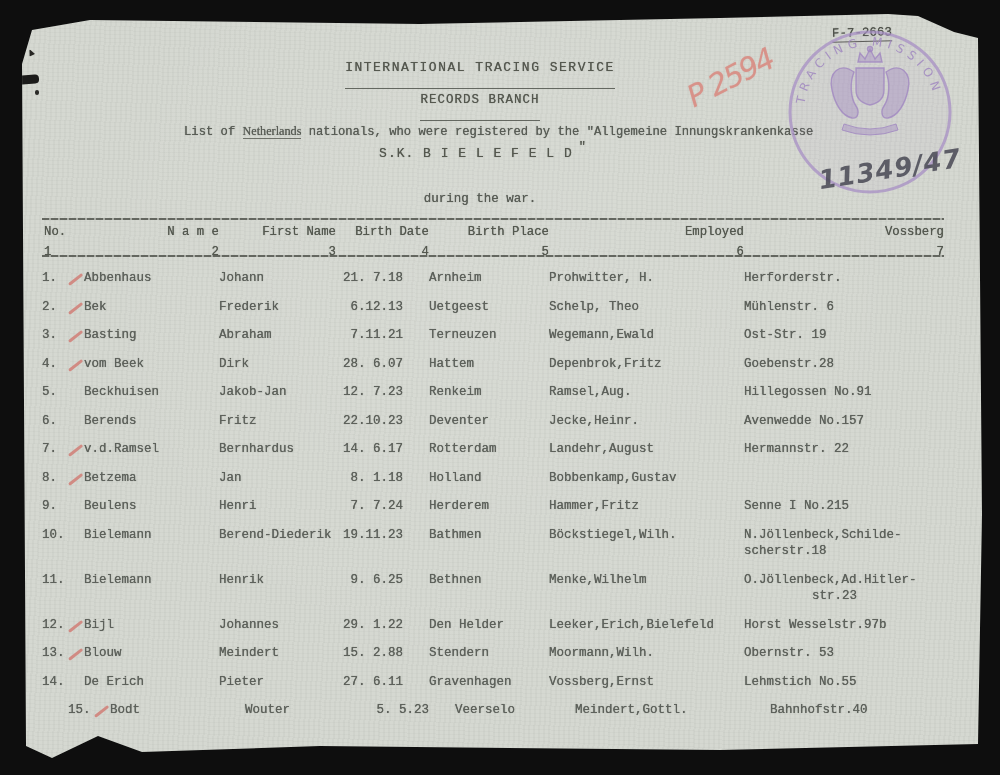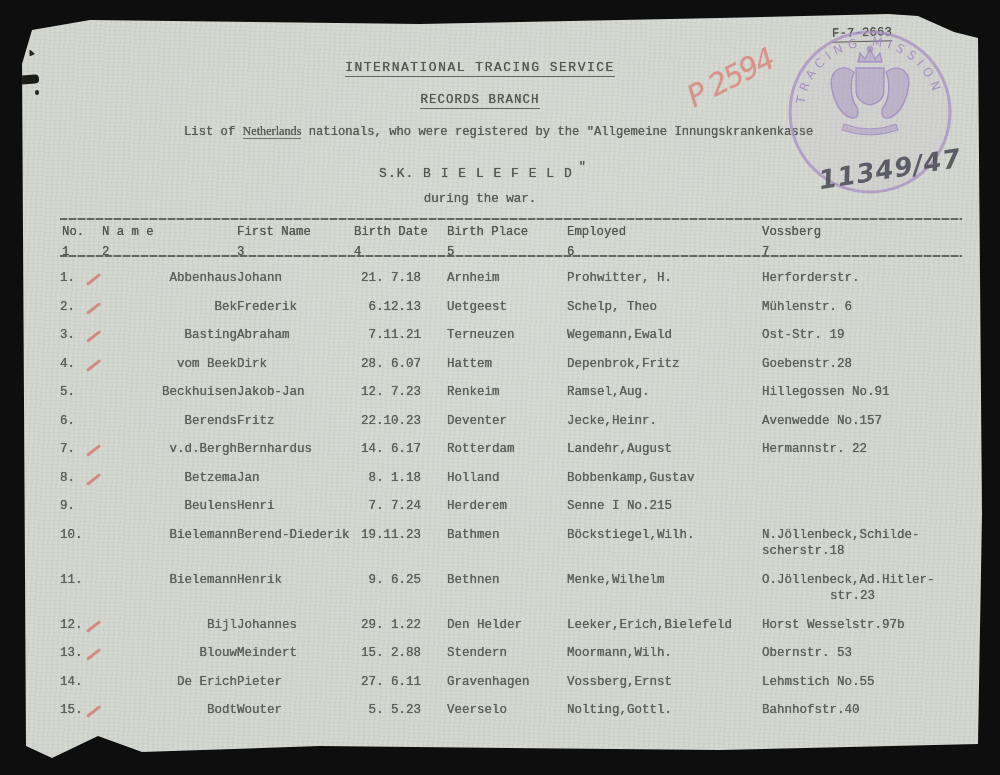--- a/index.html
+++ b/index.html
@@ -14,58 +14,58 @@
       radial-gradient(ellipse at 50% 35%, rgba(255,255,255,0.07), transparent 65%),
       repeating-linear-gradient(93deg, rgba(90,95,88,0.045) 0 2px, transparent 2px 5px),
       repeating-linear-gradient(2deg, rgba(90,95,88,0.035) 0 1px, transparent 1px 4px),
       #d5d8d1;
     clip-path:polygon(2px 50px, 12px 16px, 70px 6px, 400px 10px, 700px 4px, 868px 0px, 898px 2px, 934px 18px, 958px 24px, 962px 500px, 958px 730px, 700px 736px, 300px 732px, 122px 738px, 78px 722px, 32px 744px, 6px 732px);
     color:#5d615b;
   }
   .typed{ text-shadow:0 0 0.7px rgba(70,74,68,0.9); }
   .hdr-block{position:absolute;left:0;width:920px;text-align:center;white-space:nowrap;}
   .t1{top:46px;font-size:13px;letter-spacing:1.5px;color:#55584f;}
-  .t1 span, .t2 span{border-bottom:1.4px solid rgba(80,83,76,0.85);padding-bottom:1px;text-align:right;}
+  .t1 span, .t2 span{border-bottom:1.4px solid rgba(80,83,76,0.85);padding-bottom:13px;text-align:right;}
   .t2{top:79px;font-size:12.5px;letter-spacing:1px;color:#55584f;}
   .line1{position:absolute;left:164px;top:110px;font-size:12.2px;white-space:pre;color:#595d56;}
   .line1 .ul{border-bottom:1.3px solid rgba(85,88,80,0.8);font-family:Liberation Serif, serif;}
-  .org{top:152px;font-size:13px;letter-spacing:1px;color:#55584f;font-family:Liberation Mono, monospace;}
+  .org{top:132px;font-size:13px;letter-spacing:1px;color:#55584f;font-family:Liberation Mono, monospace;}
   .org .q{position:relative;top:-7px;left:6px;font-size:12px;}
   .period{top:178px;font-size:12.5px;color:#585c55;}
   .refnum{
     position:absolute;left:812px;top:12px;font-size:12.5px;color:#4f524b;
     border-bottom:1.4px solid rgba(75,78,70,0.9);padding-bottom:1px;transform:rotate(-1.5deg);
   }
   .rednote{
     position:absolute;left:664px;top:46px;font-size:30px;
     font-family:"DejaVu Sans",sans-serif;font-style:italic;
     color:rgba(216,136,127,0.75);transform:rotate(-27deg);
     letter-spacing:-2px;text-shadow:0 0 1px rgba(216,136,127,0.5);
   }
   .stamp{position:absolute;left:762px;top:10px;width:176px;height:176px;}
   .stamp-num{
     position:absolute;left:785px;top:140px;width:170px;
     font-family:"DejaVu Sans",sans-serif;font-style:italic;font-weight:bold;
     font-size:26px;color:rgba(72,72,84,0.85);transform:rotate(-9deg);
     letter-spacing:1px;text-align:center;
   }
   
-  .table{position:absolute;left:40px;top:204px;width:902px;}
+  .table{position:absolute;left:22px;top:204px;width:902px;}
   .rule{
     height:2px;width:100%;
     background-image:repeating-linear-gradient(90deg, rgba(72,75,68,0.8) 0 7px, rgba(72,75,68,0.3) 7px 9px);
   }
   .trow{display:grid;grid-template-columns:42px 135px 117px 93px 120px 195px 1fr;}
   .thead{margin-top:5px;font-size:12.3px;color:#54584f;}
-  .thead .cell{text-align:left;}
+  .thead .cell{text-align:right;}
   .thead .cell.first{text-align:left;padding-left:2px;}
   .thead .num{margin-top:1px;}
   .rows{margin-top:13px;font-size:12.5px;line-height:16.5px;}
   .rows .trow{margin-bottom:12px;white-space:pre;}
-  .c-name{position:relative;text-align:right;}
+  .c-name{position:relative;}
   .check{
     position:absolute;left:-17px;top:8px;width:17px;height:2.6px;border-radius:2px;
     background:rgba(208,131,123,0.9);transform:rotate(-38deg);
   }
   .c-date{text-align:right;padding-right:26px;}
   .a2{display:block;}
   .a2.indent{margin-left:68px;}
   
   .mark{position:absolute;background:#1b1b1a;border-radius:2px;}
   .m1{left:-2px;top:61px;width:21px;height:9px;transform:rotate(-5deg);border-radius:4px;}
@@ -134,25 +134,25 @@
         <span class="cell num">7</span>
       </div>
     <div class="rule" style="margin-top:-4px;"></div>
     <div class="rows typed" id="rows">
         <div class="trow"><span class="c-no">1.</span><span class="c-name"><span class="check"></span><span class="nm">Abbenhaus</span></span><span class="c-first">Johann</span><span class="c-date">21. 7.18</span><span class="c-place">Arnheim</span><span class="c-emp">Prohwitter, H.</span><span class="c-addr"><span class="a1">Herforderstr.</span></span></div>
         <div class="trow"><span class="c-no">2.</span><span class="c-name"><span class="check"></span><span class="nm">Bek</span></span><span class="c-first">Frederik</span><span class="c-date">6.12.13</span><span class="c-place">Uetgeest</span><span class="c-emp">Schelp, Theo</span><span class="c-addr"><span class="a1">Mühlenstr. 6</span></span></div>
         <div class="trow"><span class="c-no">3.</span><span class="c-name"><span class="check"></span><span class="nm">Basting</span></span><span class="c-first">Abraham</span><span class="c-date">7.11.21</span><span class="c-place">Terneuzen</span><span class="c-emp">Wegemann,Ewald</span><span class="c-addr"><span class="a1">Ost-Str. 19</span></span></div>
         <div class="trow"><span class="c-no">4.</span><span class="c-name"><span class="check"></span><span class="nm">vom Beek</span></span><span class="c-first">Dirk</span><span class="c-date">28. 6.07</span><span class="c-place">Hattem</span><span class="c-emp">Depenbrok,Fritz</span><span class="c-addr"><span class="a1">Goebenstr.28</span></span></div>
         <div class="trow"><span class="c-no">5.</span><span class="c-name"><span class="nm">Beckhuisen</span></span><span class="c-first">Jakob-Jan</span><span class="c-date">12. 7.23</span><span class="c-place">Renkeim</span><span class="c-emp">Ramsel,Aug.</span><span class="c-addr"><span class="a1">Hillegossen No.91</span></span></div>
         <div class="trow"><span class="c-no">6.</span><span class="c-name"><span class="nm">Berends</span></span><span class="c-first">Fritz</span><span class="c-date">22.10.23</span><span class="c-place">Deventer</span><span class="c-emp">Jecke,Heinr.</span><span class="c-addr"><span class="a1">Avenwedde No.157</span></span></div>
-        <div class="trow"><span class="c-no">7.</span><span class="c-name"><span class="check"></span><span class="nm">v.d.Bergh</span></span><span class="c-first">Bernhardus</span><span class="c-date">14. 6.17</span><span class="c-place">Rotterdam</span><span class="c-emp">Landehr,August</span><span class="c-addr"><span class="a1">Hermannstr. 22</span></span></div>
+        <div class="trow"><span class="c-no">7.</span><span class="c-name"><span class="check"></span><span class="nm">v.d.Ramsel</span></span><span class="c-first">Bernhardus</span><span class="c-date">14. 6.17</span><span class="c-place">Rotterdam</span><span class="c-emp">Landehr,August</span><span class="c-addr"><span class="a1">Hermannstr. 22</span></span></div>
         <div class="trow"><span class="c-no">8.</span><span class="c-name"><span class="check"></span><span class="nm">Betzema</span></span><span class="c-first">Jan</span><span class="c-date">8. 1.18</span><span class="c-place">Holland</span><span class="c-emp">Bobbenkamp,Gustav</span></div>
-        <div class="trow"><span class="c-no">9.</span><span class="c-name"><span class="nm">Beulens</span></span><span class="c-first">Henri</span><span class="c-date">7. 7.24</span><span class="c-place">Herderem</span><span class="c-addr"><span class="a1">Senne I No.215</span></span></div>
+        <div class="trow"><span class="c-no">9.</span><span class="c-name"><span class="nm">Beulens</span></span><span class="c-first">Henri</span><span class="c-date">7. 7.24</span><span class="c-place">Herderem</span><span class="c-emp">Hammer,Fritz</span><span class="c-addr"><span class="a1">Senne I No.215</span></span></div>
         <div class="trow"><span class="c-no">10.</span><span class="c-name"><span class="nm">Bielemann</span></span><span class="c-first">Berend-Diederik</span><span class="c-date">19.11.23</span><span class="c-place">Bathmen</span><span class="c-emp">Böckstiegel,Wilh.</span><span class="c-addr"><span class="a1">N.Jöllenbeck,Schilde-</span><span class="a2">scherstr.18</span></span></div>
         <div class="trow"><span class="c-no">11.</span><span class="c-name"><span class="nm">Bielemann</span></span><span class="c-first">Henrik</span><span class="c-date">9. 6.25</span><span class="c-place">Bethnen</span><span class="c-emp">Menke,Wilhelm</span><span class="c-addr"><span class="a1">O.Jöllenbeck,Ad.Hitler-</span><span class="a2 indent">str.23</span></span></div>
         <div class="trow"><span class="c-no">12.</span><span class="c-name"><span class="check"></span><span class="nm">Bijl</span></span><span class="c-first">Johannes</span><span class="c-date">29. 1.22</span><span class="c-place">Den Helder</span><span class="c-emp">Leeker,Erich,Bielefeld</span><span class="c-addr"><span class="a1">Horst Wesselstr.97b</span></span></div>
         <div class="trow"><span class="c-no">13.</span><span class="c-name"><span class="check"></span><span class="nm">Blouw</span></span><span class="c-first">Meindert</span><span class="c-date">15. 2.88</span><span class="c-place">Stendern</span><span class="c-emp">Moormann,Wilh.</span><span class="c-addr"><span class="a1">Obernstr. 53</span></span></div>
         <div class="trow"><span class="c-no">14.</span><span class="c-name"><span class="nm">De Erich</span></span><span class="c-first">Pieter</span><span class="c-date">27. 6.11</span><span class="c-place">Gravenhagen</span><span class="c-emp">Vossberg,Ernst</span><span class="c-addr"><span class="a1">Lehmstich No.55</span></span></div>
-        <div class="trow" style="margin-top: 8px;"><span class="c-no">15.</span><span class="c-name"><span class="check"></span><span class="nm">Bodt</span></span><span class="c-first">Wouter</span><span class="c-date">5. 5.23</span><span class="c-place">Veerselo</span><span class="c-emp">Nolting,Gottl.</span><span class="c-addr"><span class="a1">Bahnhofstr.40</span></span></div>
+        <div class="trow" style="margin-top: 8px; margin-left: 26px;"><span class="c-no">15.</span><span class="c-name"><span class="check"></span><span class="nm">Bodt</span></span><span class="c-first">Wouter</span><span class="c-date">5. 5.23</span><span class="c-place">Veerselo</span><span class="c-emp">Meindert,Gottl.</span><span class="c-addr"><span class="a1">Bahnhofstr.40</span></span></div>
       </div>
   </div>
 
 </div>
 
 </body></html>

